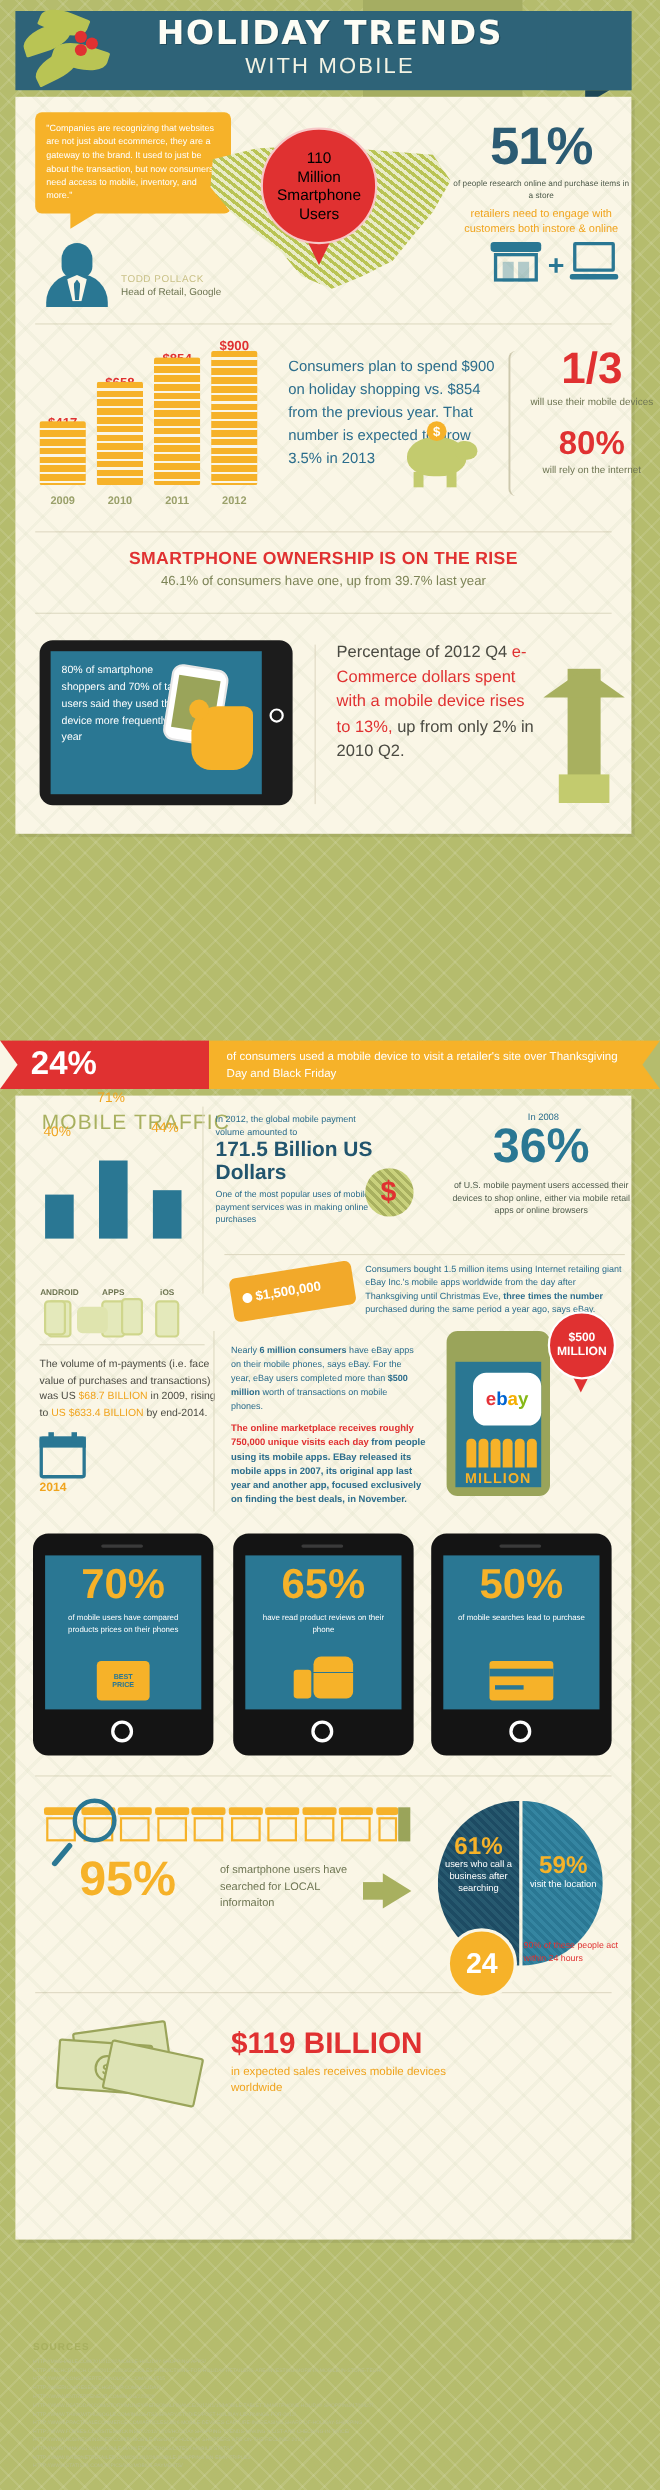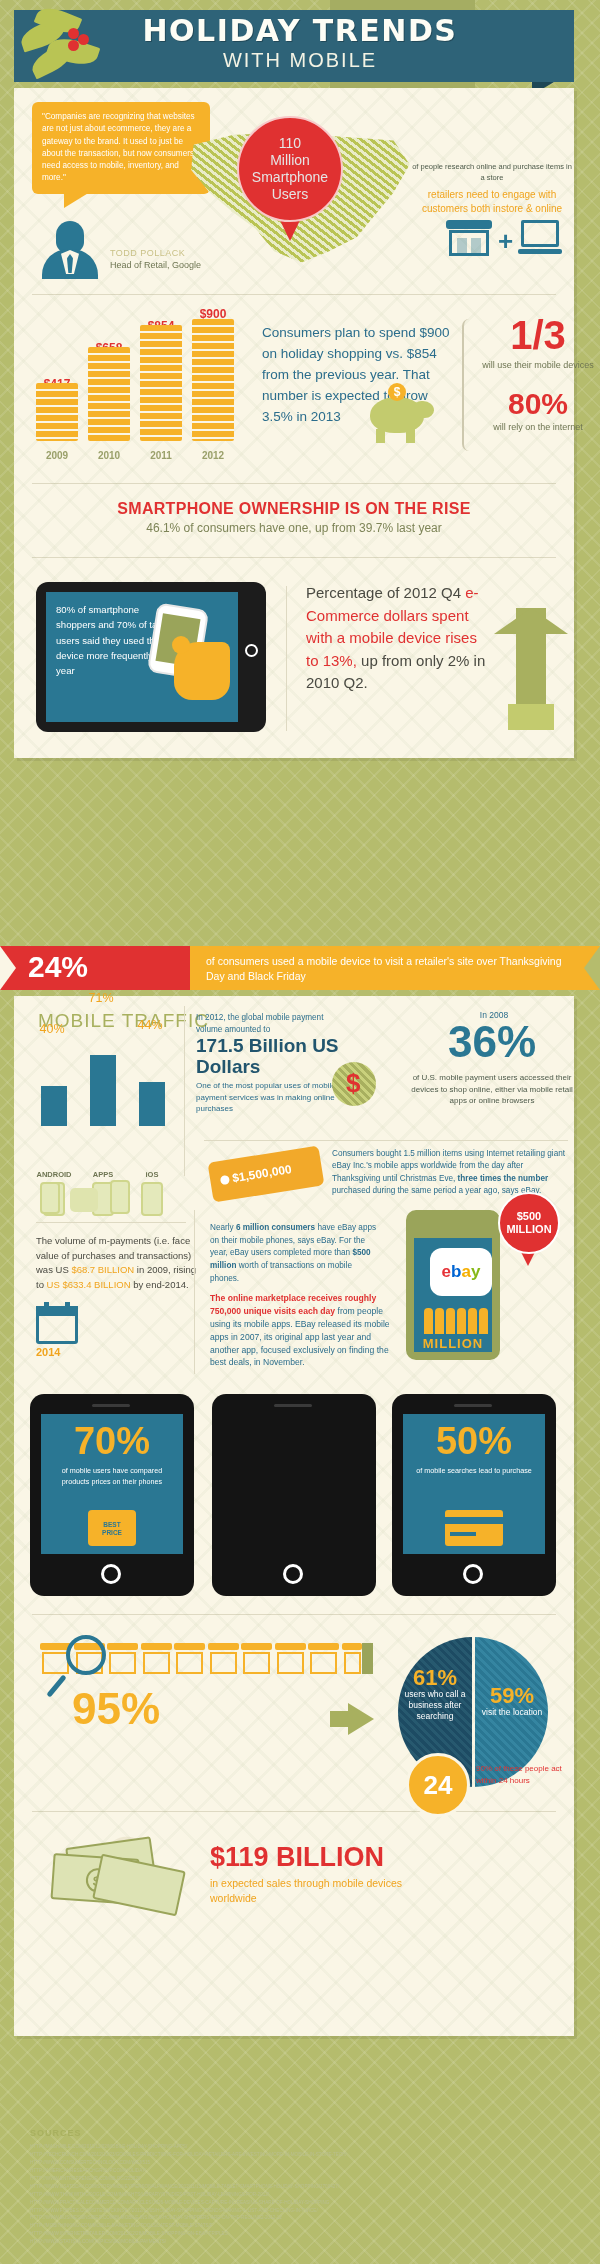--- a/index.html
+++ b/index.html
@@ -84,21 +84,21 @@
   
   .usmap{
     position:absolute;left:168px;top:40px;width:230px;height:140px;
     background:
       repeating-linear-gradient(38deg,#b9c454 0 3px,#e9ecc8 3px 6px);
     clip-path:polygon(5% 12%,22% 5%,44% 3%,68% 6%,92% 9%,99% 26%,92% 46%,84% 62%,
       76% 78%,64% 88%,52% 96%,40% 88%,32% 72%,22% 60%,12% 46%,4% 30%);
   }
   .pin{
     position:absolute;left:223px;top:28px;width:106px;height:106px;border-radius:50%;
-    background:#e03131;border:2px solid #f7c8c8;color:#e5e5e5;text-align:center;
+    background:#e03131;border:2px solid #f7c8c8;color:#000000;text-align:center;
     display:flex;align-items:center;justify-content:center;
   }
   .pin-txt{font-size:14px;line-height:1.22;font-family:"Liberation Sans",sans-serif;}
   .pin-tail{
     position:absolute;left:263px;top:126px;width:0;height:0;
     border-left:13px solid transparent;border-right:13px solid transparent;
     border-top:27px solid #e03131;
   }
 
   
@@ -182,21 +182,21 @@
   .tag-hole{position:absolute;left:10px;top:15px;width:9px;height:9px;background:#fff;border-radius:50%;}
   .tag-txt{position:absolute;left:22px;top:12px;color:#fff;font-size:12px;font-weight:bold;}
   .ebay-para{position:absolute;left:318px;top:152px;width:238px;color:#2b6d8c;font-size:8.2px;line-height:1.5;}
 
   .volume{position:absolute;left:22px;top:238px;width:162px;color:#4a4a42;font-size:9.5px;line-height:1.55;}
   .volume .or{color:#f0a41e;font-weight:normal;}
   .cal{position:absolute;left:22px;top:306px;width:42px;height:42px;}
   .yr2014{position:absolute;left:22px;top:350px;color:#f0a41e;font-size:11px;font-weight:bold;}
   .ebay-para2{position:absolute;left:196px;top:226px;width:168px;color:#2b6d8c;font-size:8.2px;line-height:1.55;}
   .ebay-red{position:absolute;left:196px;top:296px;width:180px;color:#e03131;font-size:8.6px;font-weight:bold;line-height:1.5;}
-  .ebay-red .blu{color:#2b6d8c;font-weight:normal;}
+  .ebay-red .blu{color:#2b6d8c;font-weight:bold;}
   .ebay-phone{position:absolute;left:392px;top:214px;width:94px;height:150px;background:#9aa45a;border-radius:10px;}
   .ebay-scr{position:absolute;left:8px;top:28px;width:78px;height:114px;background:#2a7793;}
   .ebay-logo{position:absolute;left:16px;top:10px;width:62px;height:48px;background:#fff;border-radius:12px;
              display:flex;align-items:center;justify-content:center;font-size:17px;font-weight:bold;}
   .people{position:absolute;left:10px;top:70px;width:70px;display:flex;gap:2px;}
   .person-i{width:9px;height:26px;background:#f6b229;border-radius:4px 4px 0 0;}
   .badge500{position:absolute;left:484px;top:196px;width:62px;height:62px;border-radius:50%;
             background:#e03131;border:2px solid #fff;color:#fff;text-align:center;
             display:flex;align-items:center;justify-content:center;font-size:11px;font-weight:bold;line-height:1.15;}
   .badge-tail{position:absolute;left:505px;top:252px;width:0;height:0;
@@ -293,20 +293,21 @@
     <div class="pin-tail"></div>
     <div class="pin">
       <div class="pin-txt">
         <div>110</div>
         <div>Million</div>
         <div>Smartphone</div>
         <div>Users</div>
       </div>
     </div>
 
+    <div class="pct51">51%</div>
     <div class="pct51-sub">of people research online and purchase items in a store</div>
     <div class="pct51-or">retailers need to engage with customers both instore &amp; online</div>
     <div class="store-icn">
       <div style="position:absolute;left:0;top:4px;width:46px;height:9px;background:#2a7793;border-radius:3px"></div>
       <div style="position:absolute;left:3px;top:14px;width:40px;height:26px;border:3px solid #2a7793"></div>
       <div style="position:absolute;left:11px;top:22px;width:10px;height:18px;background:#2a7793;opacity:.35"></div>
       <div style="position:absolute;left:25px;top:22px;width:10px;height:18px;background:#2a7793;opacity:.35"></div>
     </div>
     <div class="plus">+</div>
     <div class="laptop">
@@ -500,20 +501,29 @@
       <div class="ph-screen">
         <div class="ph-pct">70%</div>
         <div class="ph-txt">of mobile users have compared products prices on their phones</div>
         <div style="position:absolute;left:47px;top:96px;width:48px;height:36px;background:#f6b229;border-radius:4px;color:#2a7793;font-size:6.5px;font-weight:bold;text-align:center;padding-top:11px;line-height:1.2">BEST<br>PRICE</div>
       </div>
       <div class="ph-home"></div>
     </div>
 
     <div class="phone" style="left:198px">
       <div class="ph-spk"></div>
+      <div class="ph-screen">
+        <div class="ph-pct">65%</div>
+        <div class="ph-txt">have read product reviews on their phone</div>
+        <div style="position:absolute;left:44px;top:92px;width:54px;height:40px">
+          <div style="position:absolute;left:0;top:12px;width:16px;height:26px;background:#f6b229;border-radius:3px"></div>
+          <div style="position:absolute;left:18px;top:0;width:36px;height:14px;background:#f6b229;border-radius:7px 7px 0 0"></div>
+          <div style="position:absolute;left:18px;top:15px;width:36px;height:23px;background:#f6b229;border-radius:0 0 6px 6px"></div>
+        </div>
+      </div>
       <div class="ph-home"></div>
     </div>
 
     <div class="phone" style="left:378px">
       <div class="ph-spk"></div>
       <div class="ph-screen">
         <div class="ph-pct">50%</div>
         <div class="ph-txt">of mobile searches lead to purchase</div>
         <div style="position:absolute;left:42px;top:96px;width:58px;height:36px;background:#f6b229;border-radius:3px">
           <div style="position:absolute;left:0;top:7px;width:58px;height:7px;background:#2a7793"></div>
@@ -566,20 +576,21 @@
           </div>
       <div class="store-s" style="position:relative">
             <div style="position:absolute;left:0;top:2px;width:20px;height:7px;background:#f6b229;border-radius:2px"></div>
             <div style="position:absolute;left:2px;top:11px;width:17px;height:22px;border:2.5px solid #f6b229"></div>
             <div style="position:absolute;left:20px;top:2px;width:11px;height:31px;background:#9aa45a"></div>
           </div>
     </div>
     <div class="mag-h"></div>
     <div class="mag"></div>
     <div class="pct95">95%</div>
+    <div class="pct95s">of smartphone users have searched for LOCAL informaiton</div>
     <div class="garrow-t"></div>
     <div class="garrow"></div>
 
     <div class="pie">
       <div class="pie-l"></div>
       <div class="pie-r"></div>
     </div>
     <div class="pie-61">61%</div>
     <div class="pie-61s">users who call a business after searching</div>
     <div class="pie-59">59%</div>
@@ -596,21 +607,21 @@
                  radial-gradient(circle at 58% 30%,#d9cfae 0 22px,transparent 23px),
                  radial-gradient(circle at 80% 62%,#d9cfae 0 14px,transparent 15px)"></div>
     <div class="money">
       <div class="bill" style="left:24px;top:4px;transform:rotate(-8deg)"></div>
       <div class="bill" style="left:8px;top:18px;transform:rotate(4deg)">
             <div class="bill-c">$</div>
           </div>
       <div class="bill" style="left:52px;top:24px;transform:rotate(12deg)"></div>
     </div>
     <div class="b119">$119 BILLION</div>
-    <div class="b119s">in expected sales through mobile devices worldwide</div>
+    <div class="b119s">in expected sales receives mobile devices worldwide</div>
   </div>
 </div>
 
 <div class="sources">
   <div class="src-t">SOURCES</div>
   <div id="src-list">
         <div class="src-l">HTTP://MASHABLE.COM/2012/11/02/MOBILE-HOLIDAY-SHOPPING-APPS/</div>
         <div class="src-l">HTTP://TECHCRUNCH.COM/2012/10/23/GOOGLES-PREDICTIONS-FOR-HOLIDAY-RETAILERS-ARE-INVESTING-MORE-IN-MOBILE-IN-STORE-TECH/</div>
         <div class="src-l">HTTP://WWW.CONSUMERTECHNOLOGY.COM/WSJ/515</div>
         <div class="src-l">HTTP://AMERICANRESEARCHGROUP.COM/HOLIDAY/</div>

